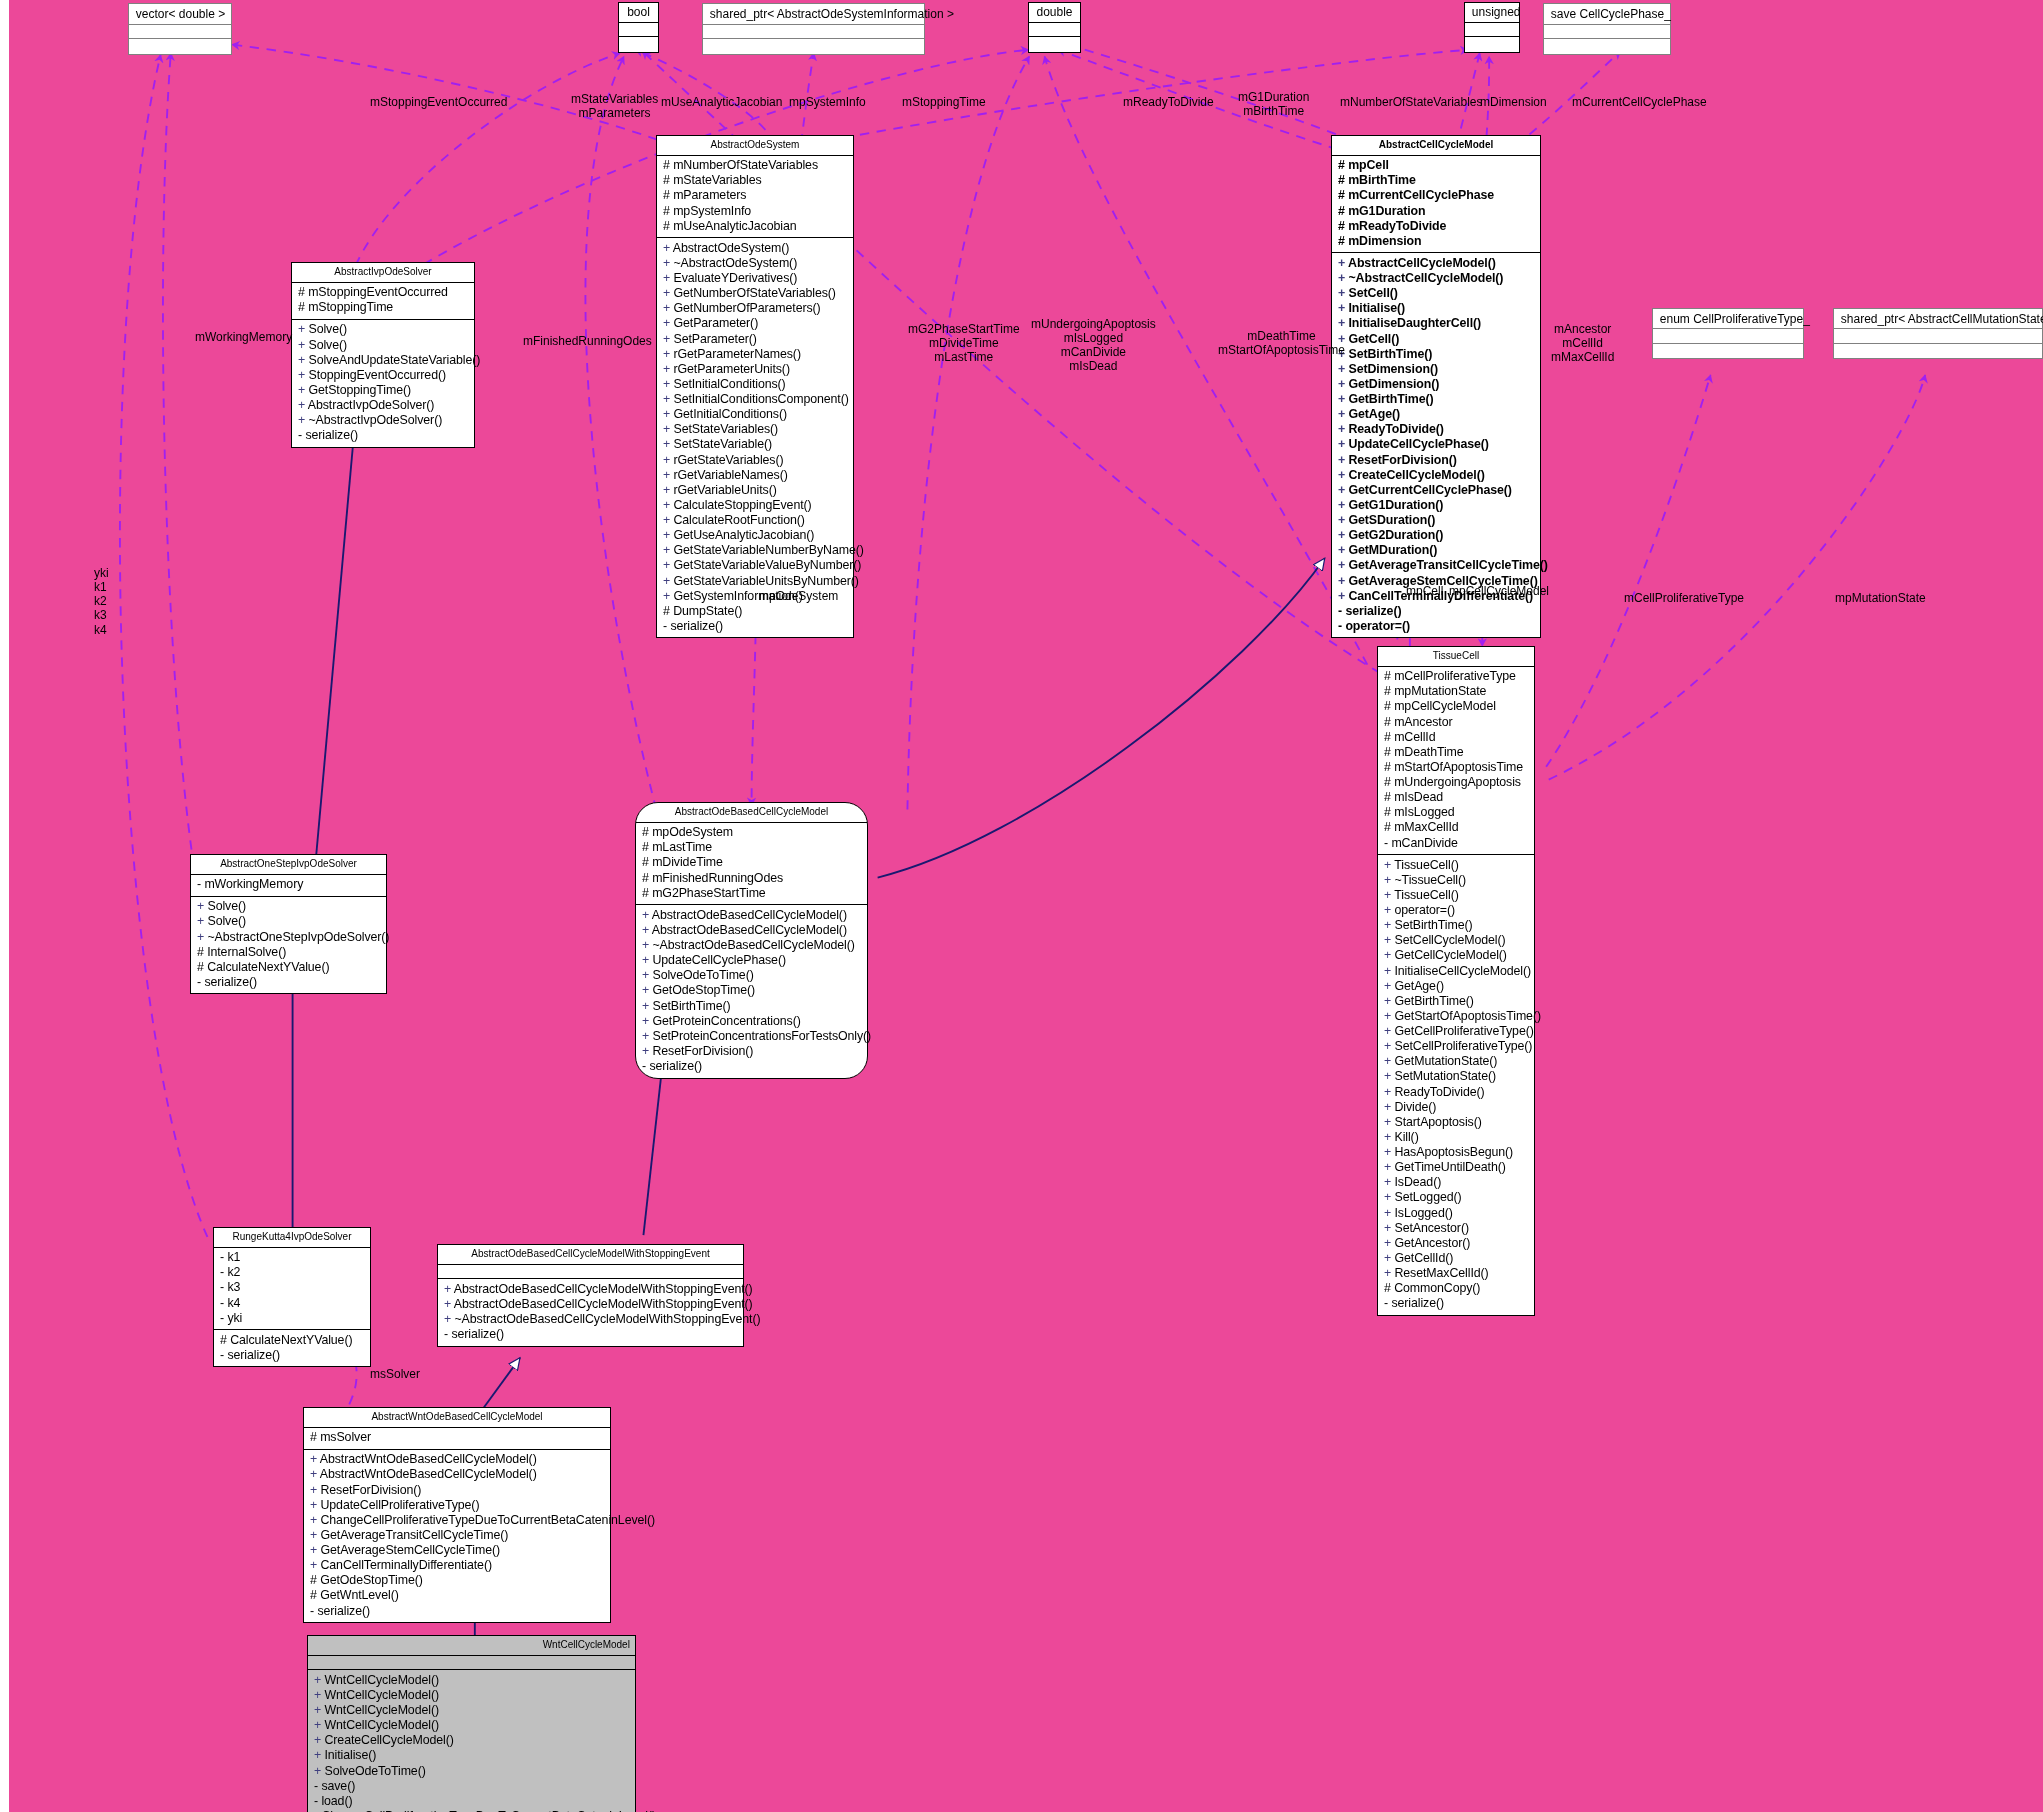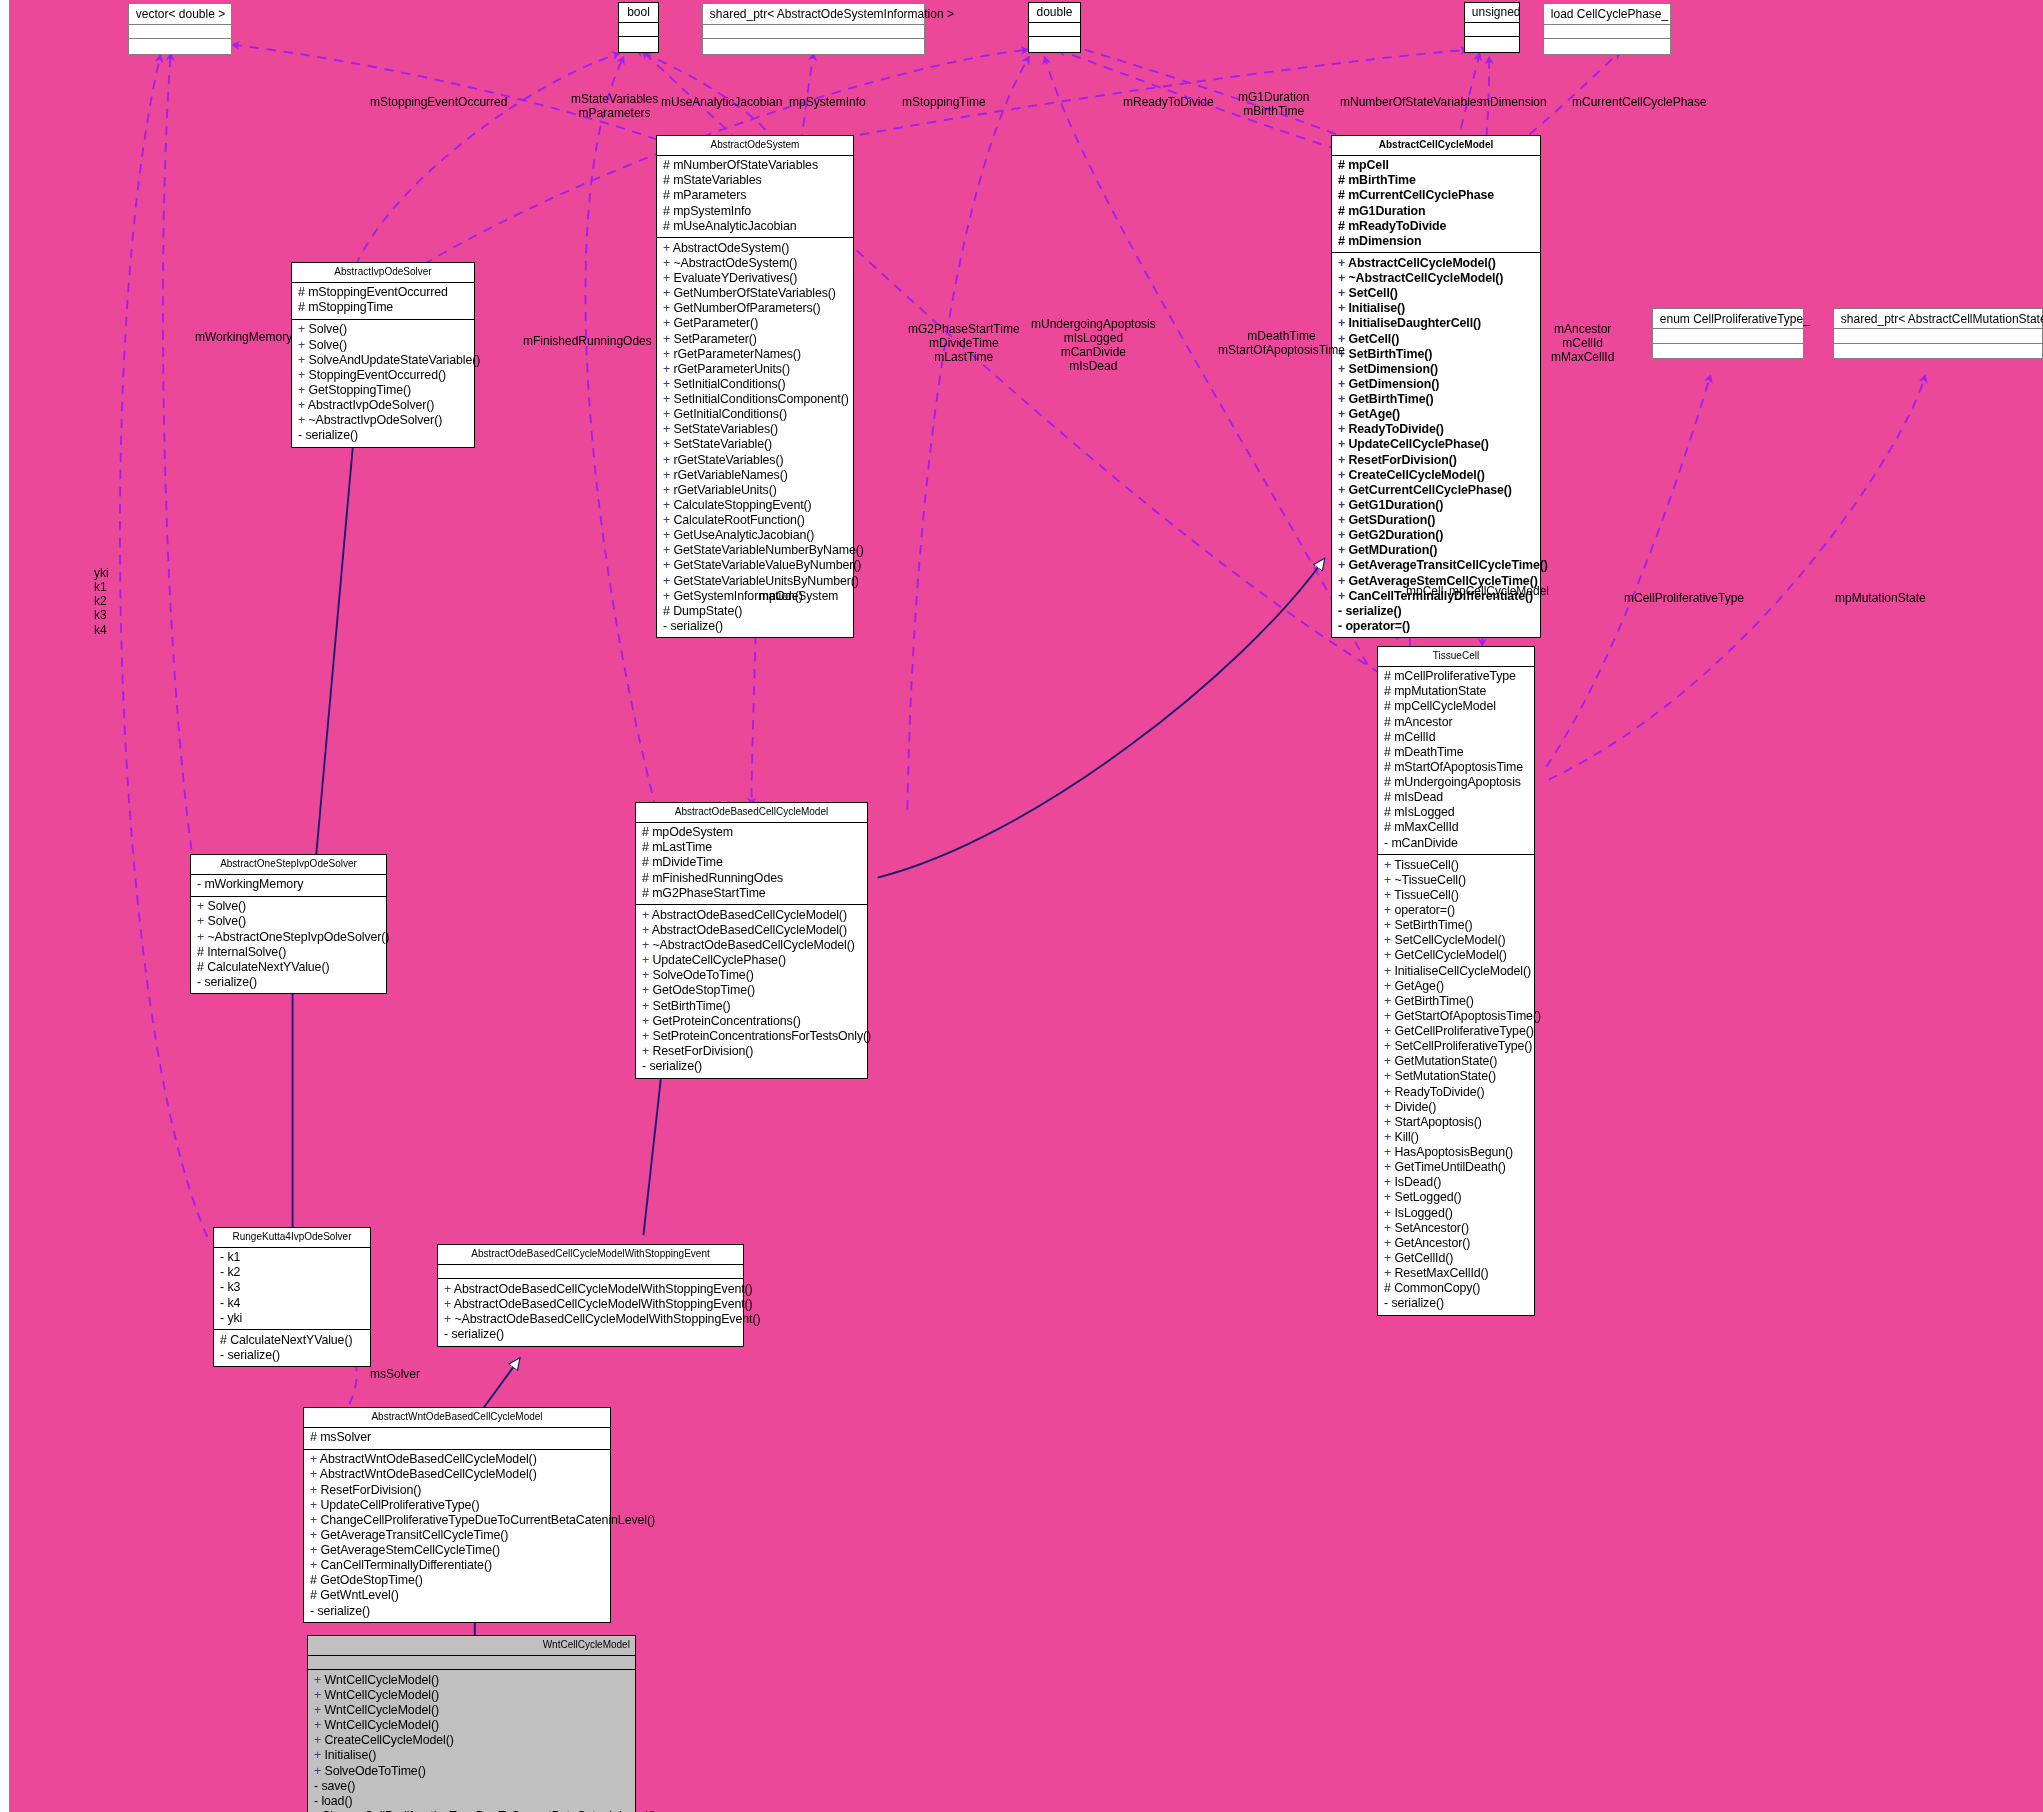--- a/index.html
+++ b/index.html
@@ -200,21 +200,21 @@
     <div class="t-row last"></div>
   </div>
 
   <div class="tnode dark" style="left:1455px; top:1.7px; width:56px;">
     <div class="t-title">unsigned</div>
     <div class="t-row"></div>
     <div class="t-row last"></div>
   </div>
 
   <div class="tnode" style="left:1534px; top:3.4px; width:128px;">
-    <div class="t-title">load CellCyclePhase_</div>
+    <div class="t-title">save CellCyclePhase_</div>
     <div class="t-row"></div>
     <div class="t-row last"></div>
   </div>
 
   <div class="tnode" style="left:1643px; top:308px; width:152px;">
     <div class="t-title">enum CellProliferativeType_</div>
     <div class="t-row"></div>
     <div class="t-row last"></div>
   </div>
 
@@ -416,21 +416,21 @@
     <div class="n-ops">
         <div class="mem"><span class="vis">+ </span><span>Solve()</span></div>
         <div class="mem"><span class="vis">+ </span><span>Solve()</span></div>
         <div class="mem"><span class="vis">+ </span><span>~AbstractOneStepIvpOdeSolver()</span></div>
         <div class="mem prot"><span class="vis"># </span><span>InternalSolve()</span></div>
         <div class="mem prot"><span class="vis"># </span><span>CalculateNextYValue()</span></div>
         <div class="mem priv"><span class="vis">- </span><span>serialize()</span></div>
       </div>
   </div>
 
-  <div class="node" id="n-abstract-ode-based-cell-cycle-model" style="left:626px; top:802px; width:233px;">
+  <div class="node" id="n-abstract-ode-based-cell-cycle-model" style="left:626px; top:802px; width:233px;border-radius:23px;">
     <div class="n-title">AbstractOdeBasedCellCycleModel</div>
     <div class="n-attrs">
         <div class="mem prot"><span class="vis"># </span><span>mpOdeSystem</span></div>
         <div class="mem prot"><span class="vis"># </span><span>mLastTime</span></div>
         <div class="mem prot"><span class="vis"># </span><span>mDivideTime</span></div>
         <div class="mem prot"><span class="vis"># </span><span>mFinishedRunningOdes</span></div>
         <div class="mem prot"><span class="vis"># </span><span>mG2PhaseStartTime</span></div>
       </div>
     <div class="n-ops">
         <div class="mem"><span class="vis">+ </span><span>AbstractOdeBasedCellCycleModel()</span></div>

